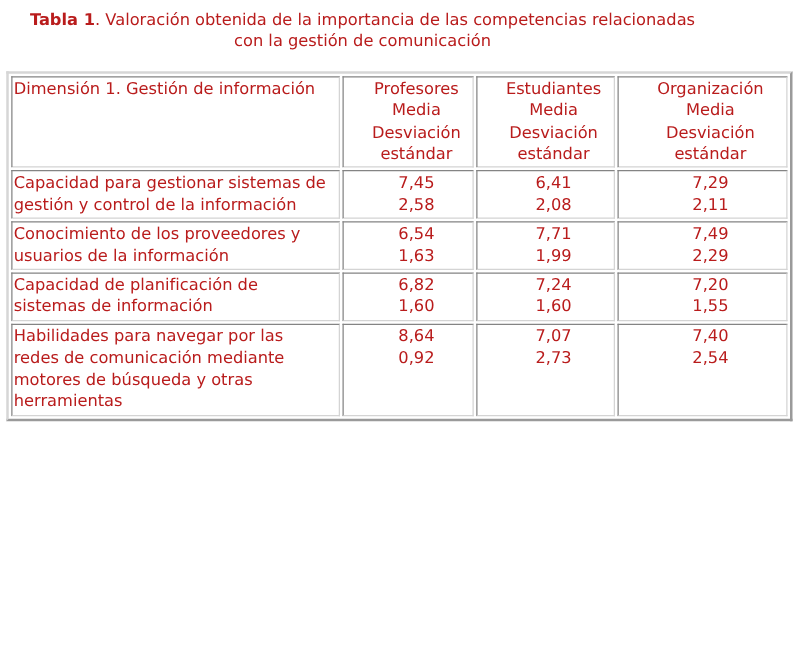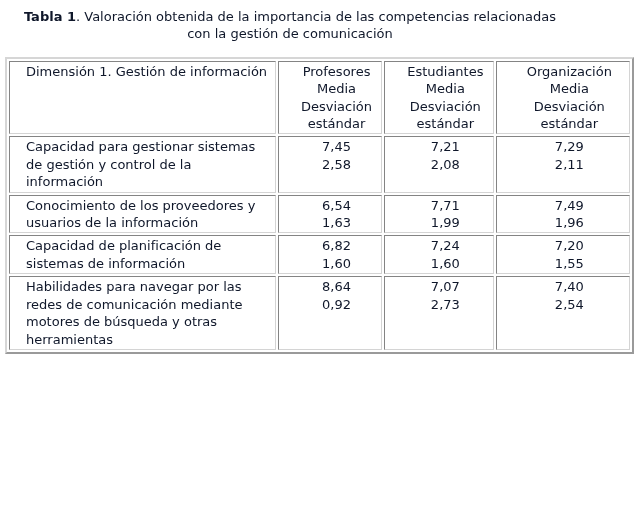--- a/index.html
+++ b/index.html
@@ -4,21 +4,21 @@
 <style>
   html, body {
     margin: 0;
     padding: 0;
     background: #ffffff;
   }
   .page {
     width: 639px;
     height: 522px;
     background: #ffffff;
-    color: #0f172a;
+    color: #b91c1c;
     font-family: "DejaVu Sans", "Liberation Sans", sans-serif;
     font-size: 13px;
     line-height: 1.34;
     box-sizing: border-box;
     padding-top: 8px;
     overflow: hidden;
   }
   .caption {
     width: 560px;
     margin-left: 10px;
@@ -37,21 +37,21 @@
   }
   td, th {
     border: 1px solid;
     border-color: #848484 #d4d4d4 #d4d4d4 #848484;
     vertical-align: top;
     font-weight: normal;
     padding: 1px 3px;
   }
   .lbl {
     text-align: left;
-    padding-left: 16px;
+    padding-left: 1px;
     padding-right: 6px;
   }
   .num {
     text-align: center;
     padding-left: 16px;
   }
   th.c1 { width: 296px; }
   th.c2 { width: 87px; }
   th.c3 { width: 93px; }
   th.c4 { width: 123px; }
@@ -94,42 +94,42 @@
 
 
 
     <tr>
       <td class="lbl">Capacidad para gestionar sistemas de gestión y control de la información</td>
       <td class="num">
         <div>7,45</div>
         <div>2,58</div>
       </td>
       <td class="num">
-        <div>7,21</div>
+        <div>6,41</div>
         <div>2,08</div>
       </td>
       <td class="num">
         <div>7,29</div>
         <div>2,11</div>
       </td>
     </tr>
 
     <tr>
       <td class="lbl">Conocimiento de los proveedores y usuarios de la información</td>
       <td class="num">
         <div>6,54</div>
         <div>1,63</div>
       </td>
       <td class="num">
         <div>7,71</div>
         <div>1,99</div>
       </td>
       <td class="num">
         <div>7,49</div>
-        <div>1,96</div>
+        <div>2,29</div>
       </td>
     </tr>
 
     <tr>
       <td class="lbl">Capacidad de planificación de sistemas de información</td>
       <td class="num">
         <div>6,82</div>
         <div>1,60</div>
       </td>
       <td class="num">

